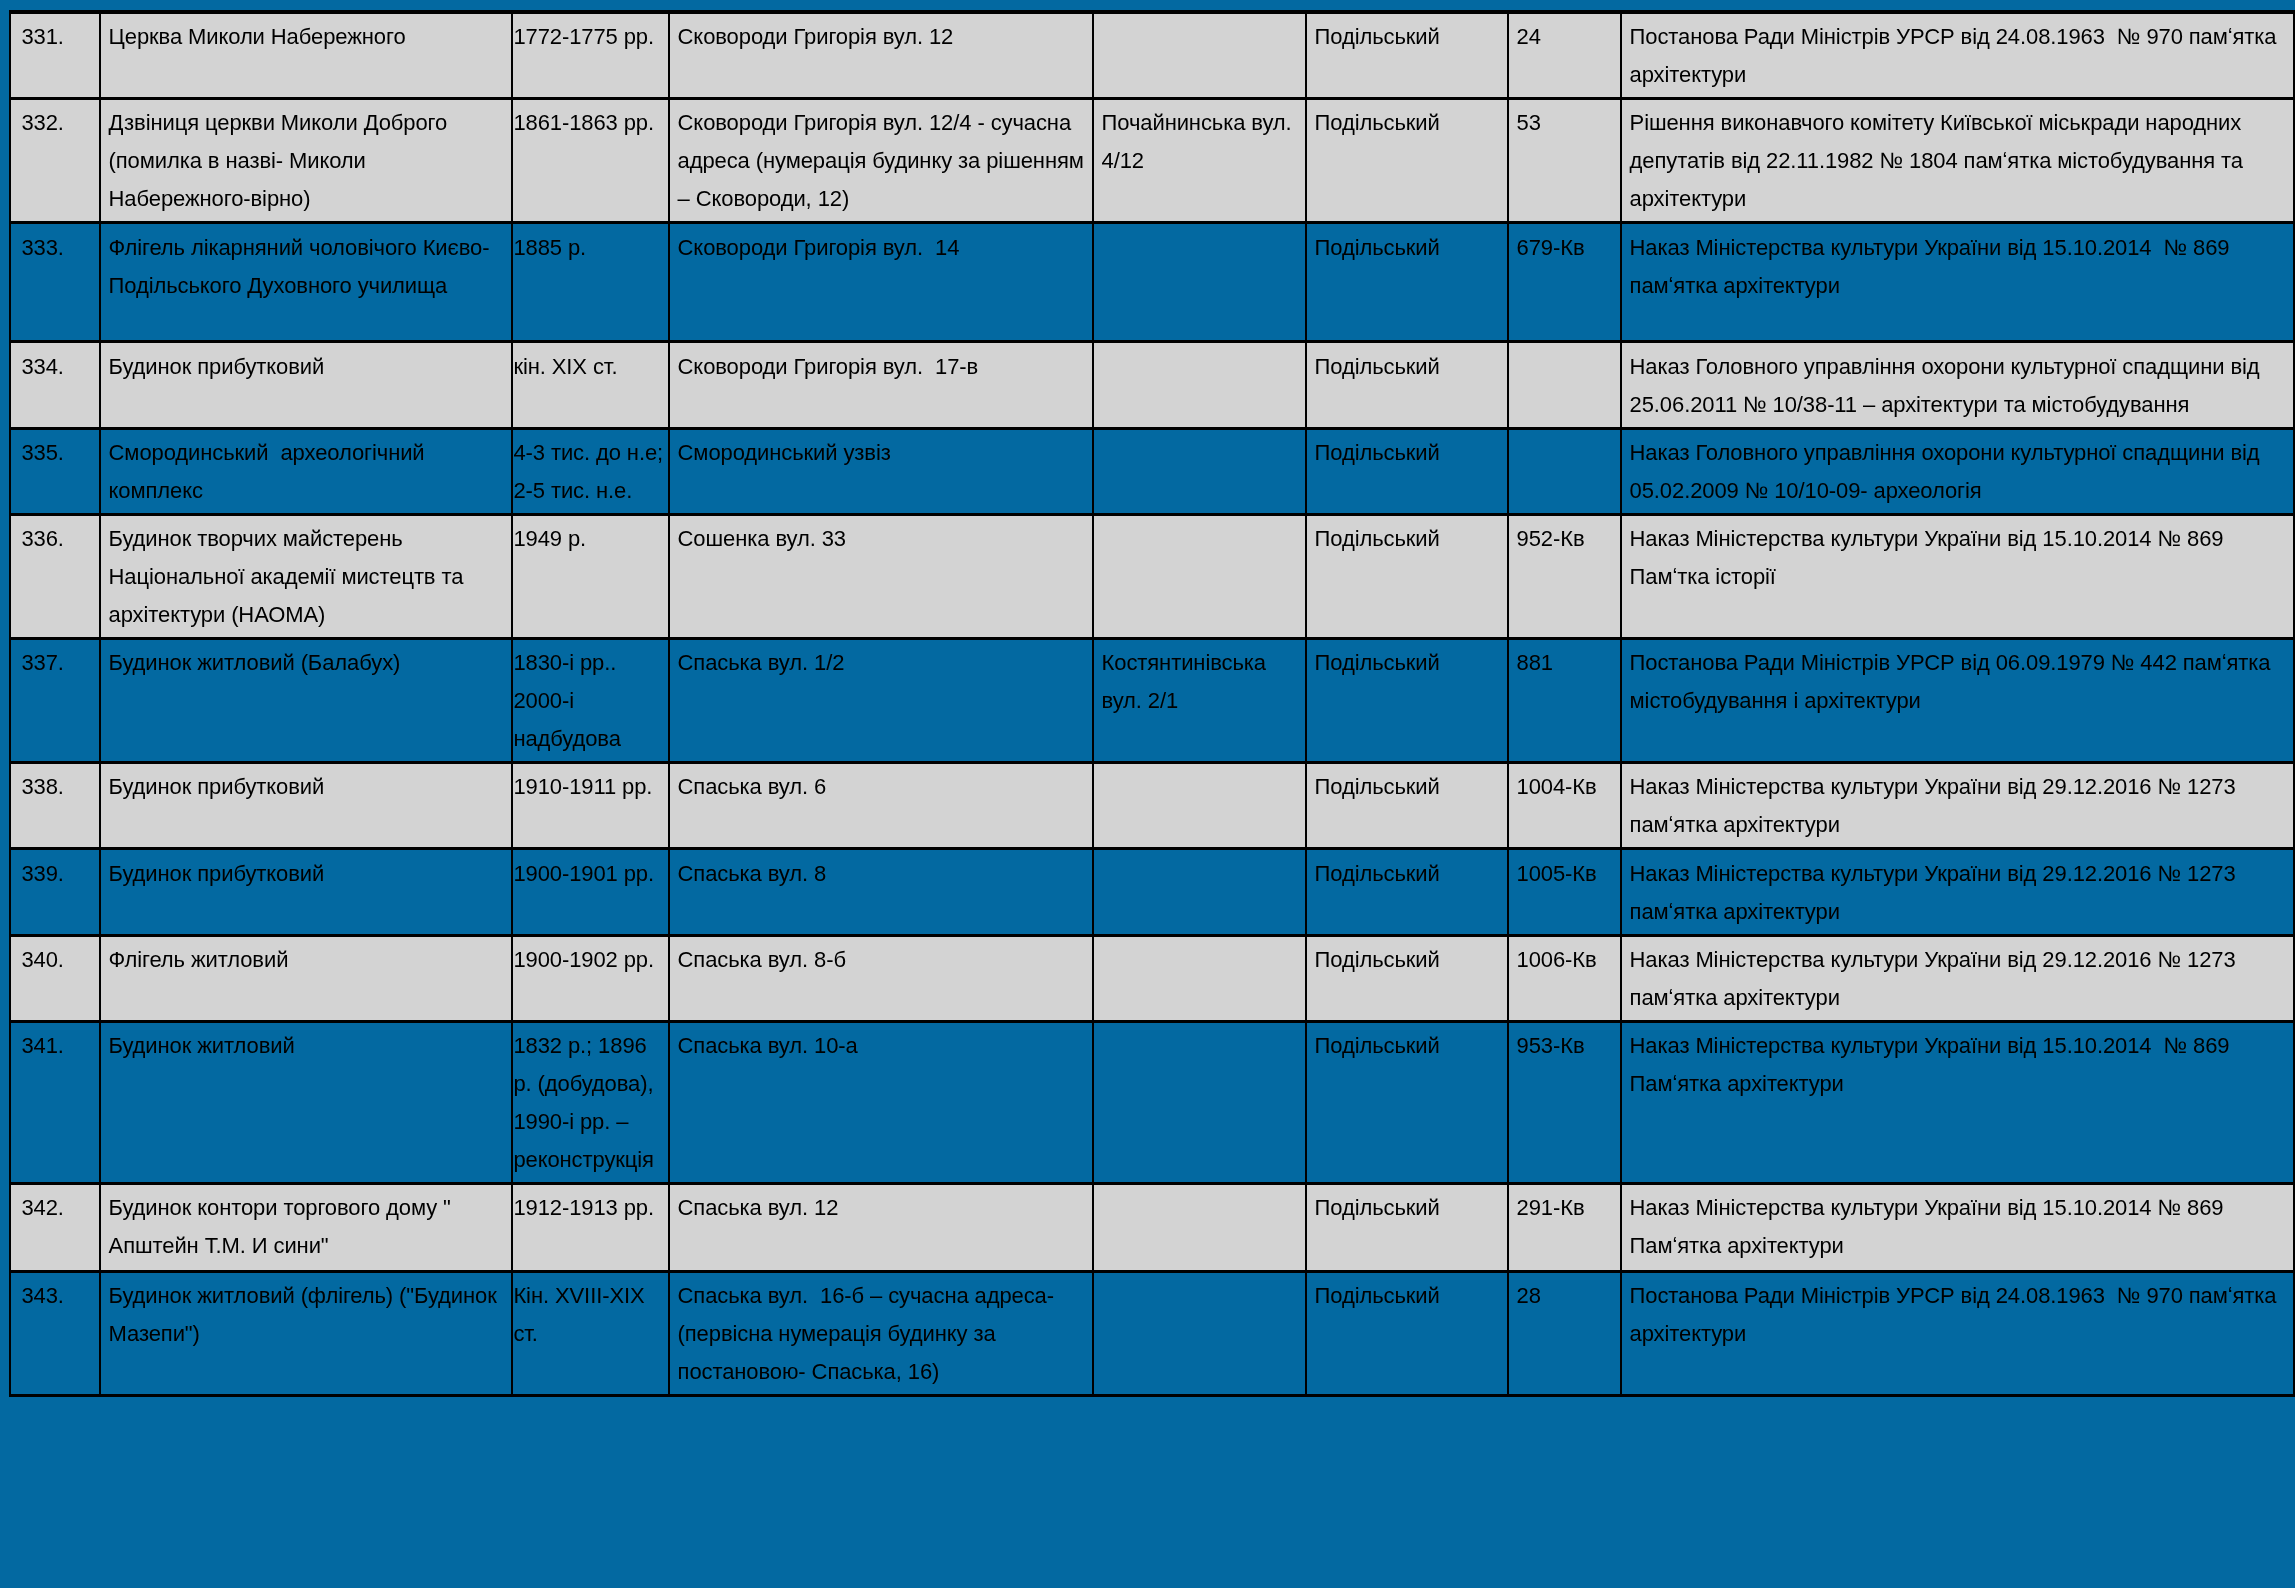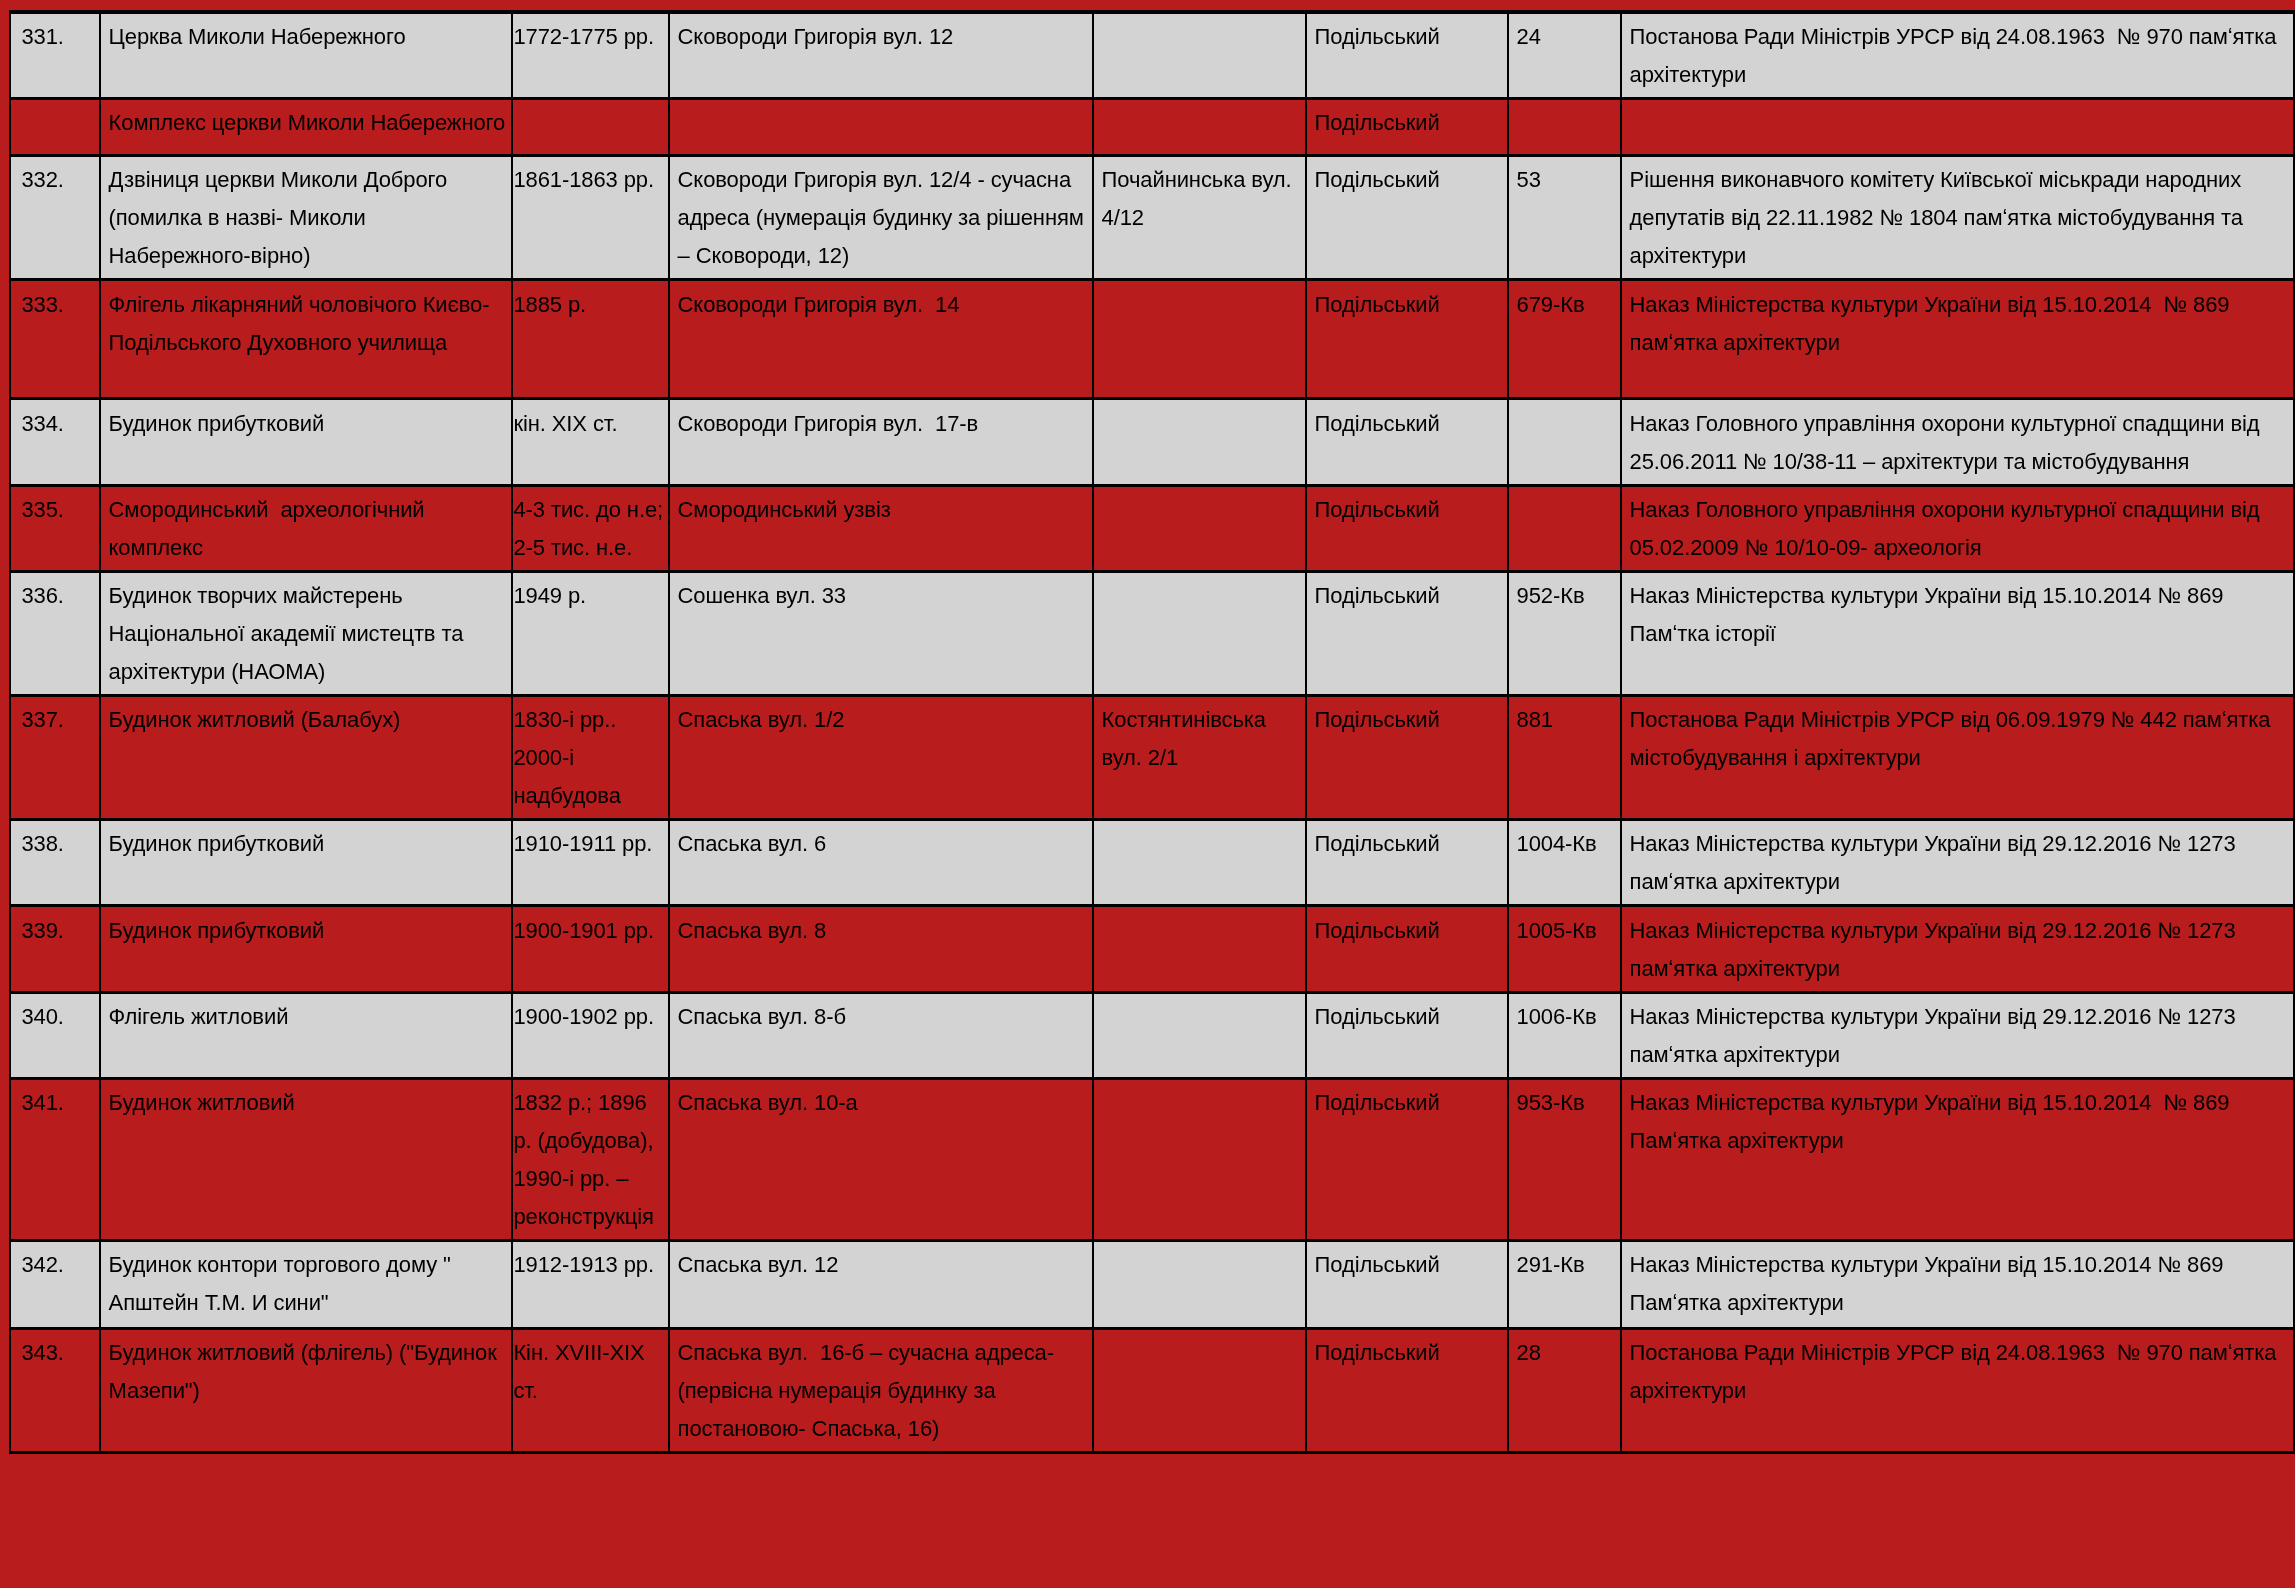--- a/index.html
+++ b/index.html
@@ -7,21 +7,21 @@
     padding: 0;
     width: 2295px;
     height: 1589px;
     background: #ffffff;
     font-family: "Liberation Sans", "DejaVu Sans", sans-serif;
   }
   .page {
     position: relative;
     width: 2295px;
     height: 1589px;
-    background: #b91c1c;
+    background: #0369a1;
     overflow: hidden;
   }
   .table-wrap {
     position: absolute;
     left: 9.4px;
     top: 10px;
   }
   table.monuments {
     border-collapse: collapse;
     table-layout: fixed;
@@ -71,30 +71,20 @@
           <tr class="shaded" style="height: 59px;">
             <td class="c-num">331.</td>
             <td class="c-name">Церква Миколи Набережного</td>
             <td class="c-date">1772-1775 рр.</td>
             <td class="c-address">Сковороди Григорія вул. 12</td>
             <td class="c-address_alt"></td>
             <td class="c-district">Подільський</td>
             <td class="c-reg_no">24</td>
             <td class="c-decree">Постанова Ради Міністрів УРСР від 24.08.1963  № 970 памʻятка архітектури</td>
           </tr>
-          <tr style="height: 57px;">
-            <td class="c-num"></td>
-            <td class="c-name">Комплекс церкви Миколи Набережного</td>
-            <td class="c-date"></td>
-            <td class="c-address"></td>
-            <td class="c-address_alt"></td>
-            <td class="c-district">Подільський</td>
-            <td class="c-reg_no"></td>
-            <td class="c-decree"></td>
-          </tr>
           <tr class="shaded" style="height: 115px;">
             <td class="c-num">332.</td>
             <td class="c-name">Дзвіниця церкви Миколи Доброго (помилка в назві- Миколи Набережного-вірно)</td>
             <td class="c-date">1861-1863 рр.</td>
             <td class="c-address">Сковороди Григорія вул. 12/4 - сучасна адреса (нумерація будинку за рішенням – Сковороди, 12)</td>
             <td class="c-address_alt">Почайнинська вул. 4/12</td>
             <td class="c-district">Подільський</td>
             <td class="c-reg_no">53</td>
             <td class="c-decree">Рішення виконавчого комітету Київської міськради народних депутатів від 22.11.1982 № 1804 памʻятка містобудування та архітектури</td>
           </tr>

